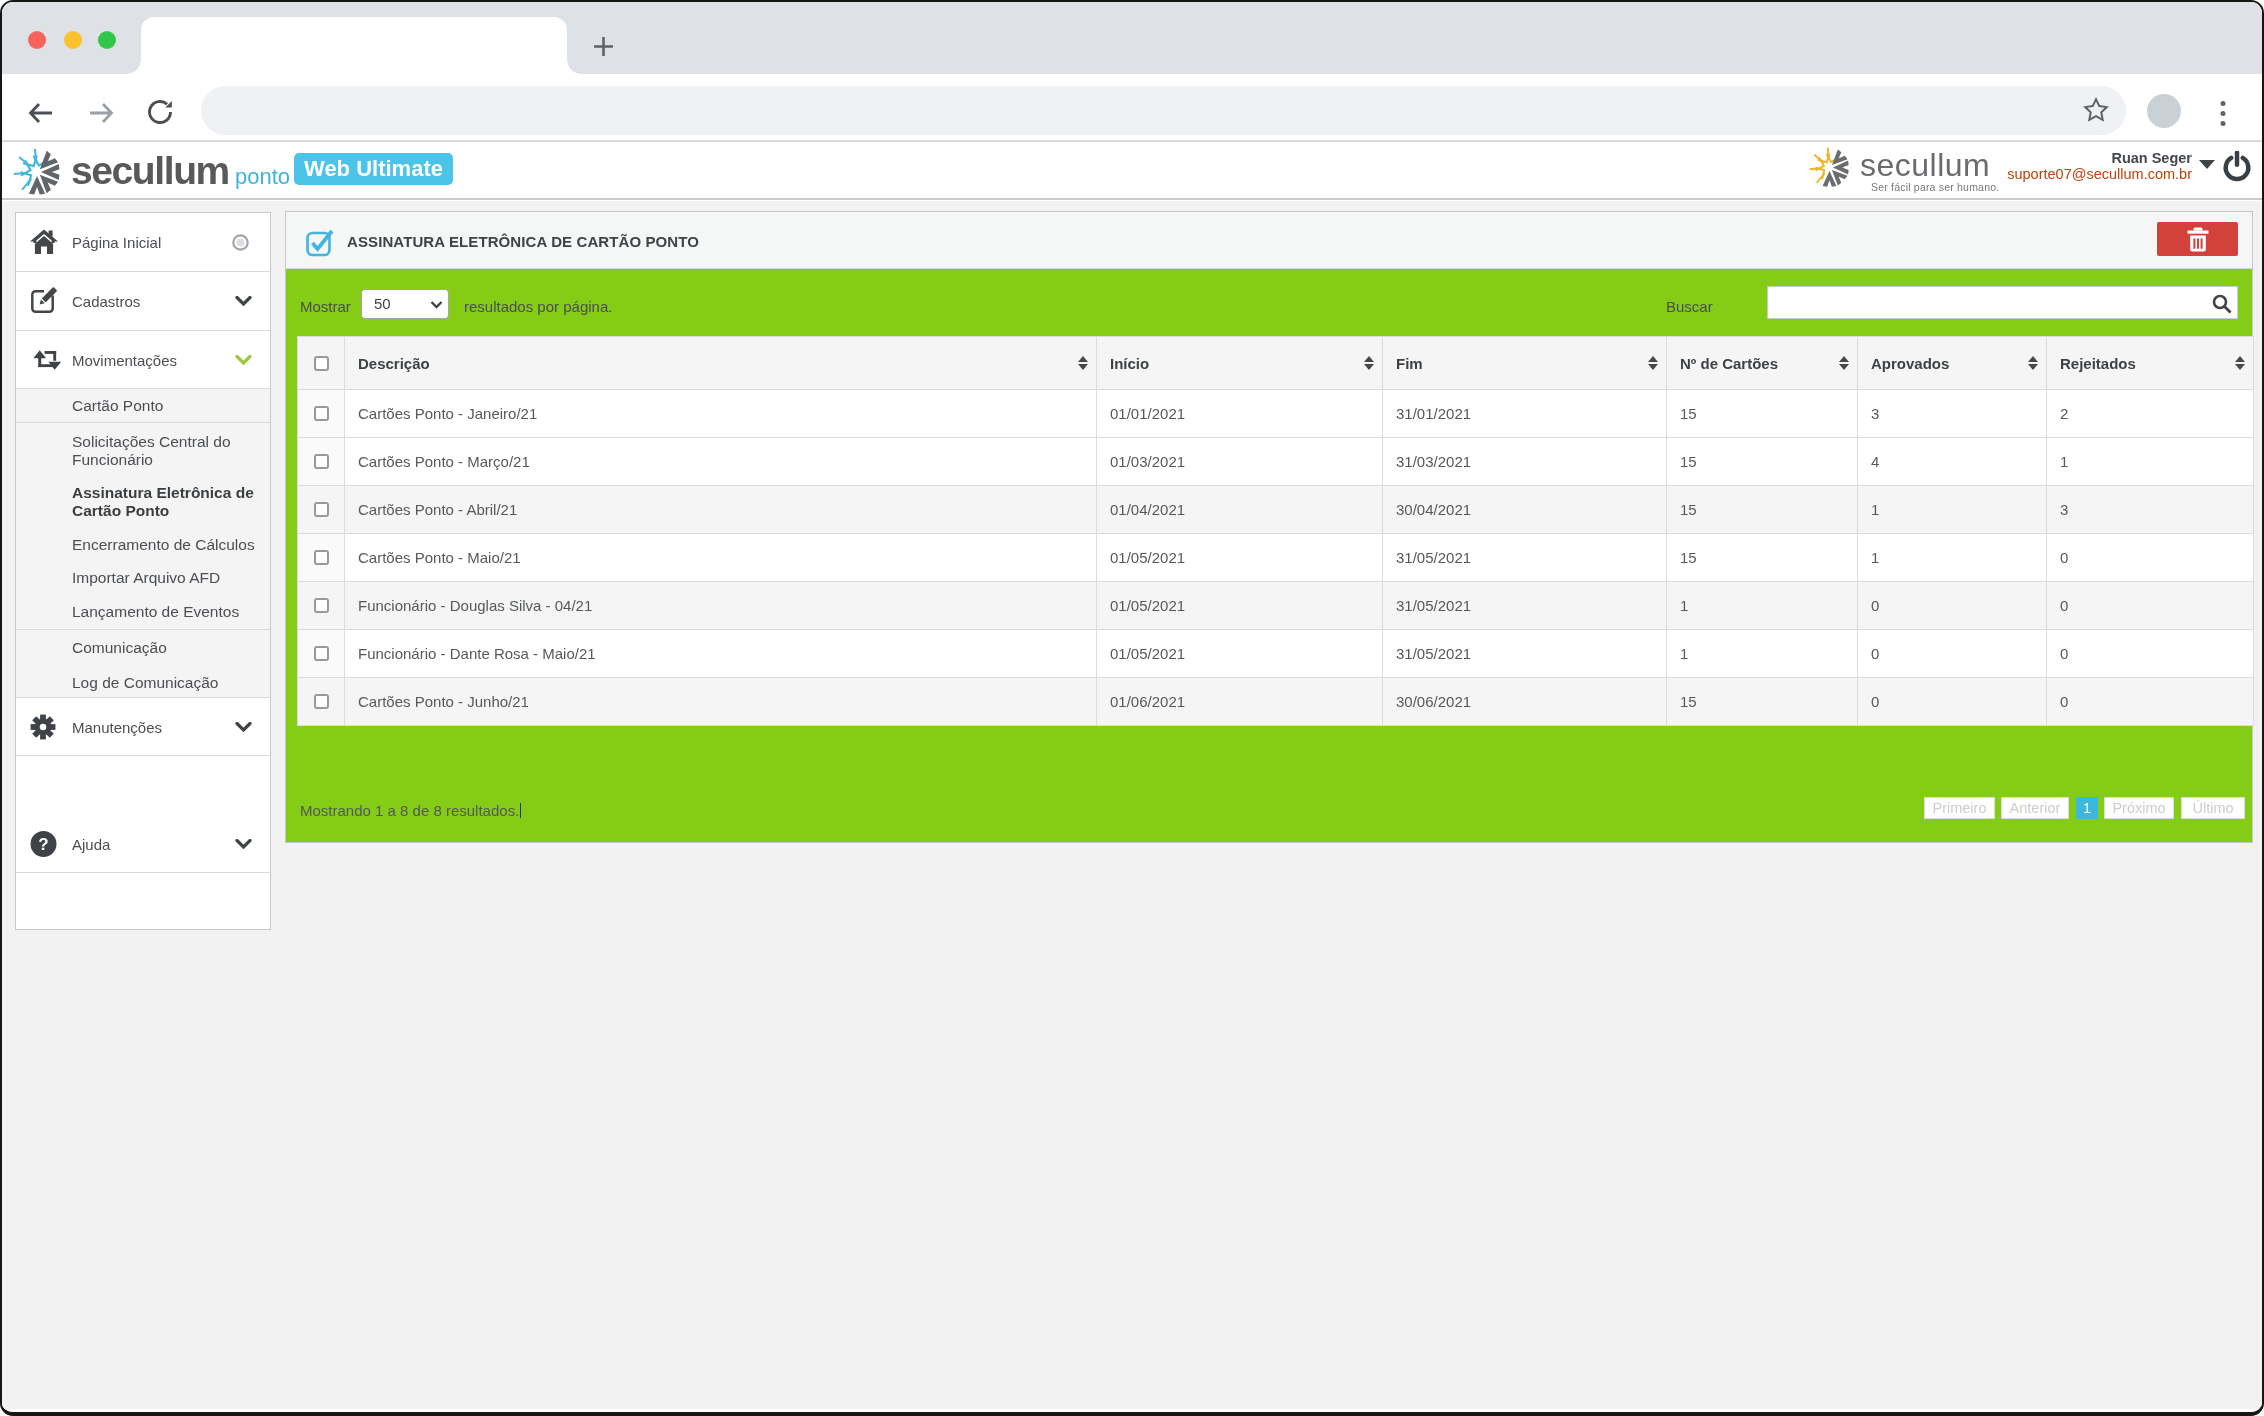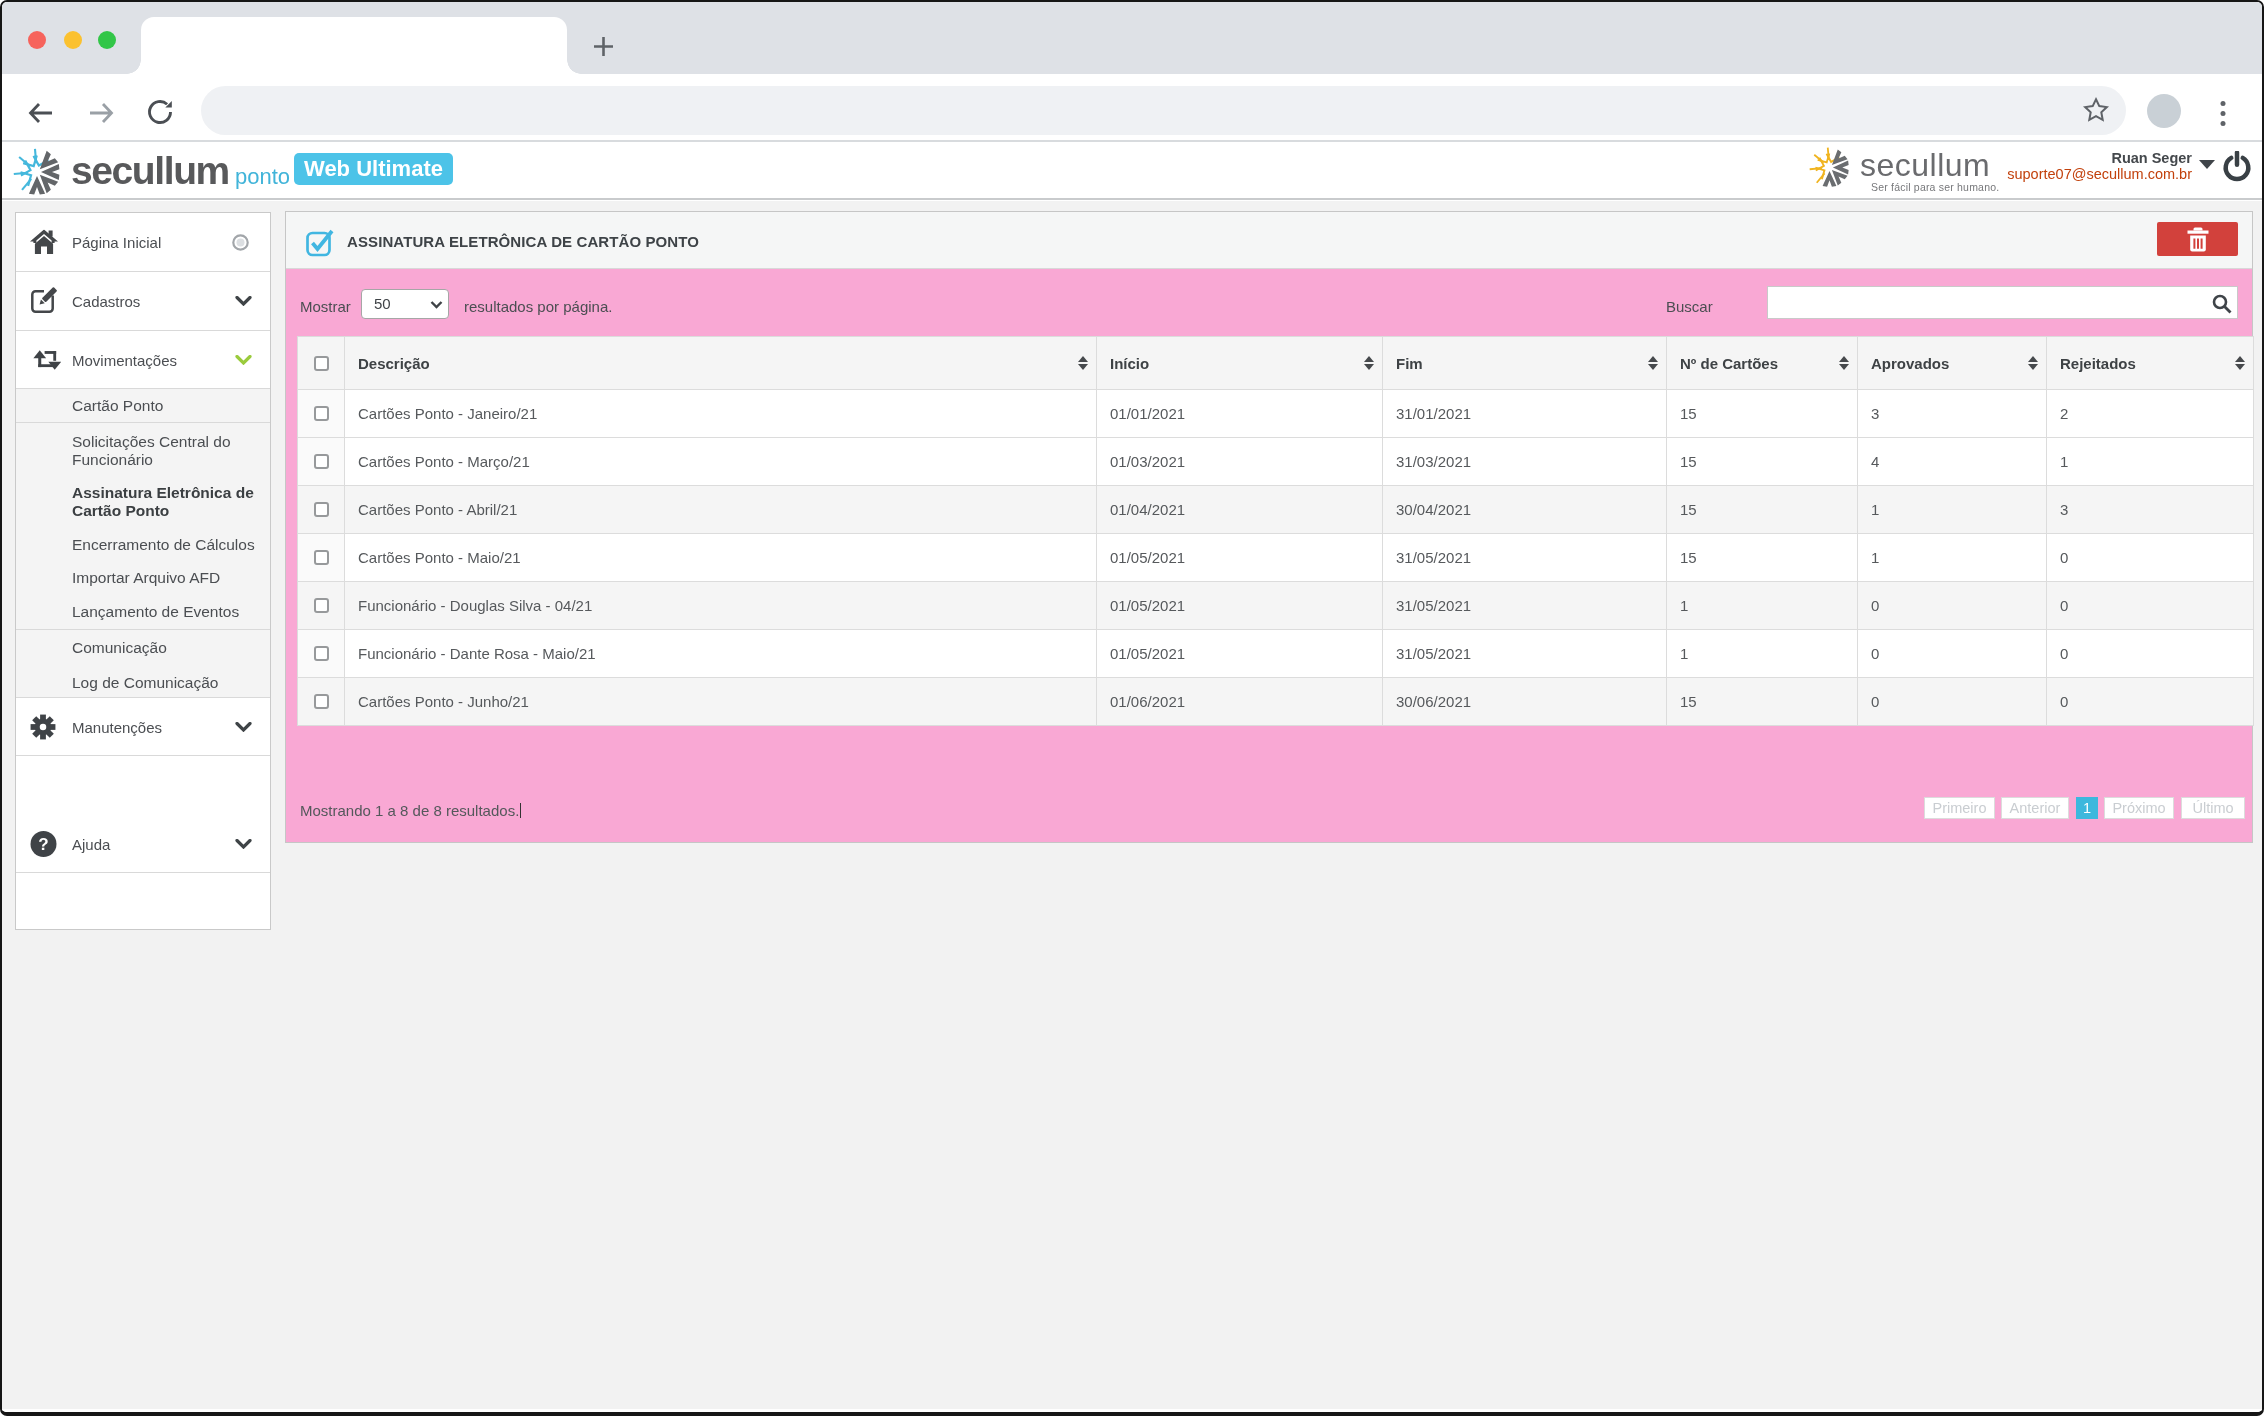--- a/index.html
+++ b/index.html
@@ -1,18 +1,18 @@
 <!DOCTYPE html>
 <html><head>
 <meta charset="utf-8">
 <style>
 *{margin:0;padding:0;box-sizing:border-box}
 html,body{width:2264px;height:1416px;overflow:hidden}
 body{font-family:"Liberation Sans",sans-serif;background:#fff;position:relative}
-.frame{position:absolute;left:0;top:0;width:2264px;height:1416px;border:2px solid #161616;border-bottom-width:4px;border-radius:7px;overflow:hidden;background:#fff}
+.frame{position:absolute;left:0;top:0;width:2264px;height:1416px;border:2px solid #161616;border-bottom-width:4px;border-radius:13px;overflow:hidden;background:#fff}
 .abs{position:absolute}
 
 .tabbar{position:absolute;left:0;top:0;width:2260px;height:72px;background:#dee1e6}
 .light{position:absolute;top:29px;width:18px;height:18px;border-radius:50%}
 .tab{position:absolute;left:139px;top:15px;width:426px;height:57px;background:#fff;border-radius:13px 13px 0 0}
 .tab:before,.tab:after{content:"";position:absolute;bottom:0;width:14px;height:14px}
 .tab:before{left:-14px;background:radial-gradient(circle 14.5px at 0 0,#dee1e6 0 13.5px,#fff 14px)}
 .tab:after{right:-14px;background:radial-gradient(circle 14.5px at 100% 0,#dee1e6 0 13.5px,#fff 14px)}
 .toolbar{position:absolute;left:0;top:72px;width:2260px;height:66px;background:#fff}
 .urlbar{position:absolute;left:199px;top:12px;width:1925px;height:49px;border-radius:24.5px;background:#eff1f4}
@@ -35,21 +35,21 @@
 .whitefoot{position:absolute;left:0;top:1407px;width:2260px;height:4px;background:#fff}
 
 .sidebar{position:absolute;left:13px;top:210px;width:256px;height:718px;background:#fff;border:1px solid #c9c9c9;font-size:15px;color:#4b4e52}
 .mi{position:absolute;left:0;width:254px;border-bottom:1px solid #d9d9d9}
 .mi .t{position:absolute;left:56px;top:50%;transform:translateY(-50%)}
 .sub{position:absolute;left:0;width:254px;background:#f4f4f4;border-bottom:1px solid #d9d9d9}
 .sl{position:absolute;left:56px;width:190px;font-size:15.5px;line-height:18px;white-space:nowrap}
 .chev{position:absolute;left:219px;top:50%;margin-top:-5px}
 .icon{position:absolute;left:14px;top:50%;transform:translateY(-50%)}
 
-.panel{position:absolute;left:283px;top:209px;width:1968px;height:632px;background:#f9a8d4;border:1px solid #c6c6c6}
+.panel{position:absolute;left:283px;top:209px;width:1968px;height:632px;background:#84cc16;border:1px solid #c6c6c6}
 .ptitle{position:absolute;left:0;top:0;width:1966px;height:57px;background:#f5f6f6;border-bottom:1px solid #d8d8d8}
 .ptitle .txt{position:absolute;left:61px;top:21px;font-size:15px;font-weight:bold;color:#3e4347;letter-spacing:.1px}
 .trash{position:absolute;left:1871px;top:10px;width:81px;height:34px;background:#d2413c;border-radius:2px}
 .ctl{position:absolute;font-size:15px;color:#4b4e52}
 .select{position:absolute;left:75px;top:77px;width:88px;height:30px;border:1px solid #a6a6a6;border-radius:4px;background:#fff;font-size:15px;color:#3f4347;line-height:28px;padding-left:12px}
 .search{position:absolute;left:1481px;top:74px;width:471px;height:33px;border:1px solid #c9c9c9;background:#fff}
 
 table{border-collapse:collapse;table-layout:fixed;width:1956px;font-size:15px}
 th,td{border:1px solid #dcdcdc;overflow:hidden;white-space:nowrap}
 th{height:53px;font-weight:bold;color:#3e4245;text-align:left;background:#f5f5f5;padding-left:13px}

